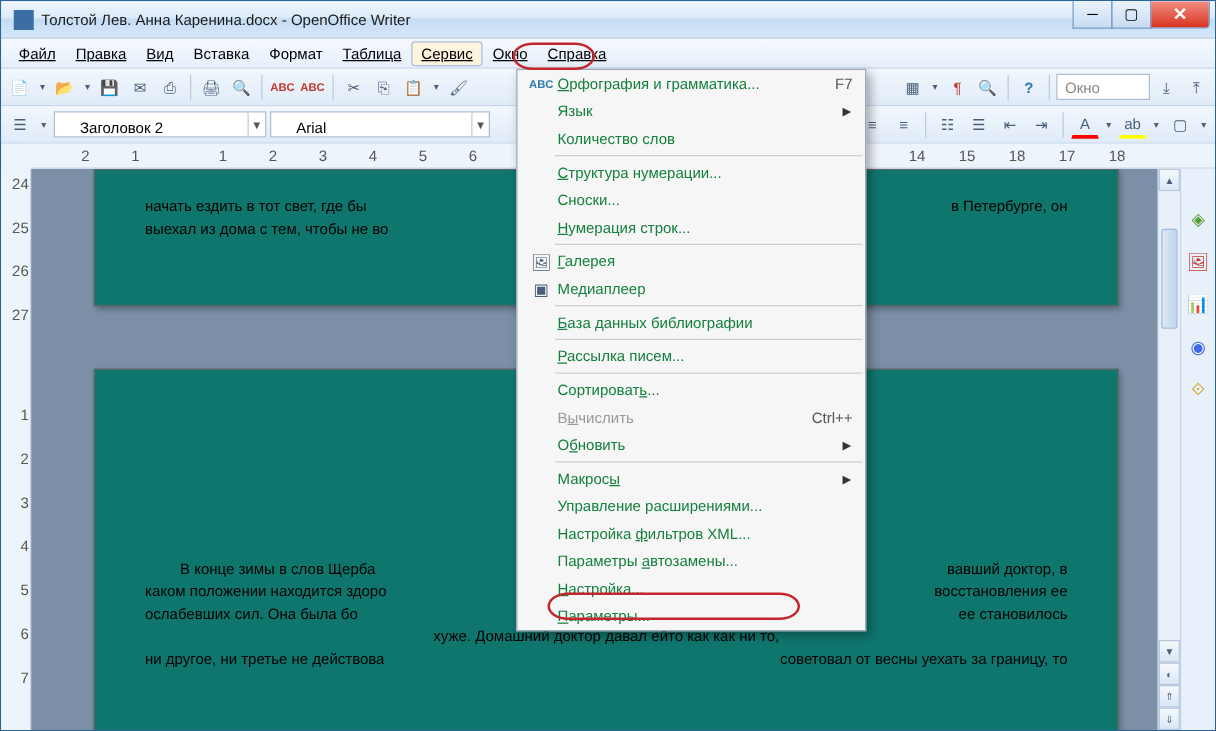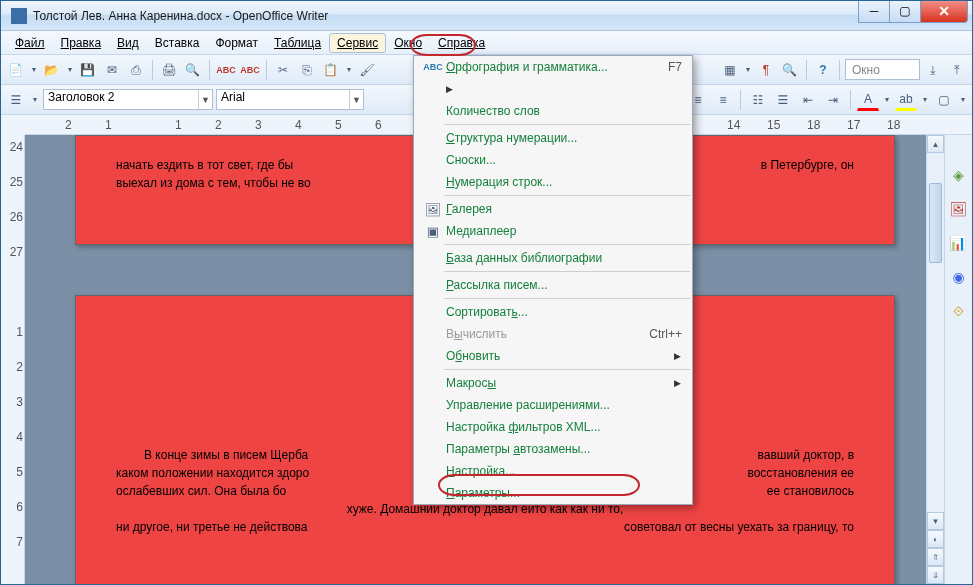--- a/index.html
+++ b/index.html
@@ -15,30 +15,30 @@
 .menubar{height:24px;background:linear-gradient(to bottom,#f5f9fe,#e6effa);display:flex;align-items:center;padding:0 6px;border-bottom:1px solid #c5d6eb}
 .menuitem{padding:3px 8px;color:#000;cursor:default}
 .menuitem u{text-decoration:underline}
 .menuitem.active{border:1px solid #a7bfe0;background:#fcf4dc;border-radius:3px;padding:2px 7px}
 .highlight-oval{position:absolute;border:2.5px solid #c1272d;border-radius:18px/12px;pointer-events:none;z-index:200}
 .toolbar{height:30px;background:linear-gradient(to bottom,#f2f7fd,#e0ebf8);border-bottom:1px solid #c5d6eb;display:flex;align-items:center;padding:0 4px;gap:2px}
 .tbtn{width:22px;height:22px;display:flex;align-items:center;justify-content:center;color:#4a5f7a;border:1px solid transparent;cursor:default}
 .tsep{width:1px;height:20px;background:#b8cce0;margin:0 3px}
 .tdrop{width:10px;color:#4a5f7a;font-size:8px;display:flex;align-items:center;justify-content:center}
 .fmtbar{height:30px;background:linear-gradient(to bottom,#f2f7fd,#e0ebf8);border-bottom:1px solid #c5d6eb;display:flex;align-items:center;padding:0 4px;gap:3px}
-.combo{background:#fff;border:1px solid #aebfd4;height:21px;display:flex;align-items:flex-start;padding:0 4px;position:relative}
+.combo{background:#fff;border:1px solid #aebfd4;height:21px;display:flex;align-items:flex-end;padding:0 20px;position:relative}
 .combo .arrow{width:14px;text-align:center;color:#555;font-size:9px;border-left:1px solid #ccc;margin-left:4px;height:100%;display:flex;align-items:center;justify-content:center}
 .findbox{background:#fff;border:1px solid #aebfd4;height:21px;padding:0 6px;color:#888;width:75px;display:flex;align-items:center}
 .content{flex:1;display:flex;background:#e8eff8;overflow:hidden;position:relative}
 .vruler{width:24px;background:#eef4fb;border-right:1px solid #c5d6eb;position:relative;font-size:9px;color:#555}
 .vruler .tick{position:absolute;left:2px;width:20px;text-align:right}
 .hruler{height:20px;background:#eef4fb;border-bottom:1px solid #c5d6eb;position:relative;font-size:9px;color:#555;margin-left:24px}
 .hruler .tick{position:absolute;top:3px}
 .docarea{flex:1;background:#7b8fa6;overflow:hidden;position:relative}
-.page{background:#ef4444;border:1px solid #666;box-shadow:2px 2px 5px rgba(0,0,0,0.3);position:absolute;padding:20px 40px;font-family:"Times New Roman",serif;font-size:13px;line-height:1.5;color:#000}
+.page{background:#0f766e;border:1px solid #666;box-shadow:2px 2px 5px rgba(0,0,0,0.3);position:absolute;padding:20px 40px;font-family:"Times New Roman",serif;font-size:13px;line-height:1.5;color:#000}
 .page1{left:50px;top:0;width:820px;height:110px}
 .page2{left:50px;top:160px;width:820px;height:400px;padding-top:150px}
 .scrolly{width:18px;background:#e8eff8;border-left:1px solid #c5d6eb;display:flex;flex-direction:column}
 .scrolly .arrow{height:18px;background:linear-gradient(to bottom,#f5f9fd,#dbe7f5);border:1px solid #b4c8df;display:flex;align-items:center;justify-content:center;font-size:8px;color:#4a5f7a}
 .scrolly .track{flex:1;background:#e8eff8;position:relative}
 .scrolly .thumb{position:absolute;left:2px;right:2px;top:30px;height:80px;background:linear-gradient(to right,#dce8f6,#c0d5ee);border:1px solid #9fb9d8;border-radius:2px}
 .rightpane{width:28px;background:#e8f0fa;border-left:1px solid #c5d6eb;display:flex;flex-direction:column;align-items:center;padding-top:30px;gap:14px}
 .rightpane .ico{width:20px;height:20px;display:flex;align-items:center;justify-content:center;font-size:14px}
 .dropdown{position:absolute;left:413px;top:55px;width:280px;background:#f6f6f6;border:1px solid #9aa8b9;box-shadow:3px 3px 8px rgba(0,0,0,0.35);z-index:100}
 .dropdown .row{display:flex;align-items:center;height:22px;padding:0 6px}
@@ -118,21 +118,21 @@
     <div class="tbtn">⤒</div>
   </div>
 
   <div class="fmtbar">
     <div class="tbtn">☰</div>
       <div class="tdrop">▾</div>
     <div class="combo" style="width:170px">
       <span>Заголовок 2</span>
       <span class="arrow" style="position:absolute;right:0">▼</span>
     </div>
-    <div class="combo" style="width:148px">
+    <div class="combo" style="width:176px">
       <span>Arial</span>
       <span class="arrow" style="position:absolute;right:0">▼</span>
     </div>
     <div style="flex:1"></div>
     <div class="tbtn">≡</div>
     <div class="tbtn">≡</div>
     <div class="tbtn">≡</div>
     <div class="tbtn">≡</div>
     <div class="tsep"></div>
     <div class="tbtn">☷</div>
@@ -184,21 +184,21 @@
     <div class="docarea">
       <div class="page page1">
         <div class="doc-text" style="display:flex;justify-content:space-between">
           <span>начать ездить в тот свет, где бы</span>
           <span>в Петербурге, он</span>
         </div>
         <div class="doc-text"><span>выехал из дома с тем, чтобы не во</span></div>
       </div>
       <div class="page page2">
         <div class="doc-text" style="display:flex;justify-content:space-between;text-indent:28px">
-          <span>В конце зимы в писем Щерба</span>
+          <span>В конце зимы в слов Щерба</span>
           <span>вавший доктор, в</span>
         </div>
         <div class="doc-text" style="display:flex;justify-content:space-between">
           <span>каком положении находится здоро</span>
           <span>восстановления ее</span>
         </div>
         <div class="doc-text" style="display:flex;justify-content:space-between">
           <span>ослабевших сил. Она была бо</span>
           <span>ее становилось</span>
         </div>
@@ -236,20 +236,21 @@
 </div>
 
 <div class="dropdown">
   <div class="row">
     <span class="iconcol" style="color:#2a7ab0;font-size:9px;font-weight:bold">ABC</span>
     <span class="label"><u>О</u><span>рфография и грамматика...</span></span>
     <span class="shortcut">F7</span>
   </div>
   <div class="row">
     <span class="iconcol"></span>
+    <span class="label">Язык</span>
     <span class="sub">▶</span>
   </div>
   <div class="row">
     <span class="iconcol"></span>
     <span class="label">Количество слов</span>
   </div>
   <hr>
   <div class="row">
     <span class="iconcol"></span>
     <span class="label"><u>С</u>труктура нумерации...</span>

